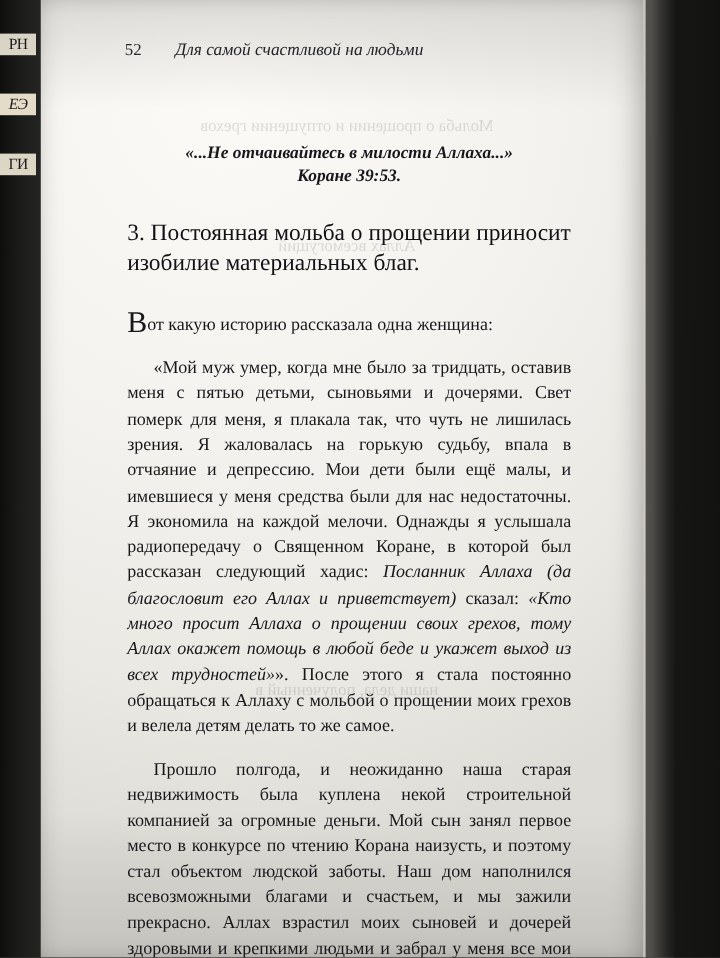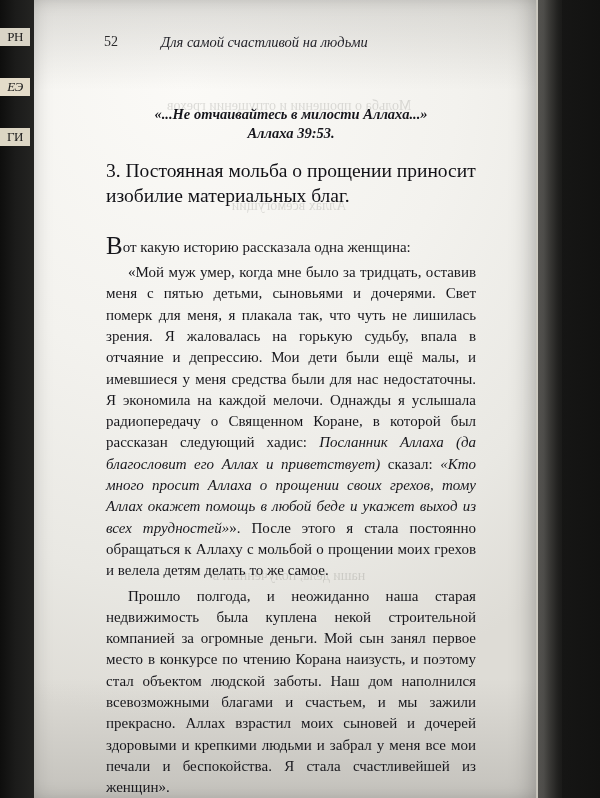--- a/index.html
+++ b/index.html
@@ -82,60 +82,60 @@
   .content {
     position: absolute;
     left: 72px;
     top: 34px;
     width: 370px;
     color: #16161a;
   }
 
   .running-head {
     display: flex;
-    align-items: flex-start;
-    gap: 43px;
-    margin-bottom: 54px;
+    align-items: center;
+    gap: 28px;
+    margin-bottom: 68px;
     margin-left: -2px;
   }
   .folio {
     font-size: 14px;
     color: #2a2a2c;
   }
   .head-title {
     font-style: italic;
     font-size: 14.5px;
     color: #23232a;
   }
 
   .epigraph {
     text-align: center;
     font-style: italic;
     font-weight: bold;
     font-size: 14.5px;
     line-height: 1.28;
-    margin-bottom: 16px;
+    margin-bottom: 26px;
     color: #16161c;
   }
   .epigraph .ref {
     display: block;
     font-weight: bold;
     font-style: italic;
   }
 
   .chapter-title {
     font-size: 19.5px;
     line-height: 1.3;
     margin: 16px 0 26px 0;
     color: #111116;
     font-weight: normal;
   }
 
   p {
-    margin: 4px 0 2px 0;
+    margin: 15px 0 2px 0;
     text-align: justify;
     font-size: 15px;
     line-height: 1.42;
     color: #17171c;
   }
   p.indent { text-indent: 22px; }
   p.lead { text-indent: 0; }
   .dropcap {
     font-size: 25px;
     line-height: 0.9;
@@ -187,21 +187,21 @@
 
     <div class="content">
 
       <div class="running-head">
         <span class="folio">52</span>
         <span class="head-title">Для самой счастливой на людьми</span>
       </div>
 
       <div class="epigraph">
         <span>«...Не отчаивайтесь в милости Аллаха...»</span>
-        <span class="ref">Аллаха 39:53.</span>
+        <span class="ref">Коране 39:53.</span>
       </div>
 
       <h1 class="chapter-title">3. Постоянная мольба о прощении приносит изобилие материальных благ.</h1>
 
       <p class="lead">
         <span class="dropcap">В</span><span>от какую историю рассказала одна женщина:</span>
       </p>
 
       <p class="indent"><span>«Мой муж умер, когда мне было за тридцать, оставив меня с пятью детьми, сыновьями и дочерями. Свет померк для меня, я плакала так, что чуть не лишилась зрения. Я жаловалась на горькую судьбу, впала в отчаяние и депрессию. Мои дети были ещё малы, и имевшиеся у меня средства были для нас недостаточны. Я экономила на каждой мелочи. Однажды я услышала радиопередачу о Священном Коране, в которой был рассказан следующий хадис: </span><span class="ital">Посланник Аллаха (да благословит его Аллах и приветствует)</span><span> сказал: </span><span class="ital">«Кто много просит Аллаха о прощении своих грехов, тому Аллах окажет помощь в любой беде и укажет выход из всех трудностей»</span><span>». После этого я стала постоянно обращаться к Аллаху с мольбой о прощении моих грехов и велела детям делать то же самое.</span></p>
 

